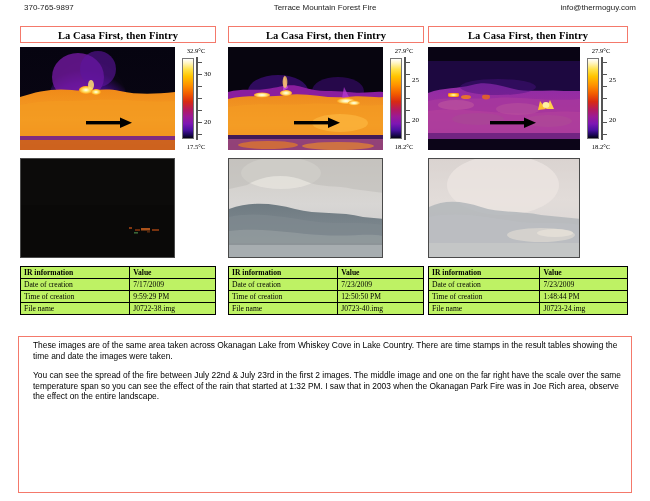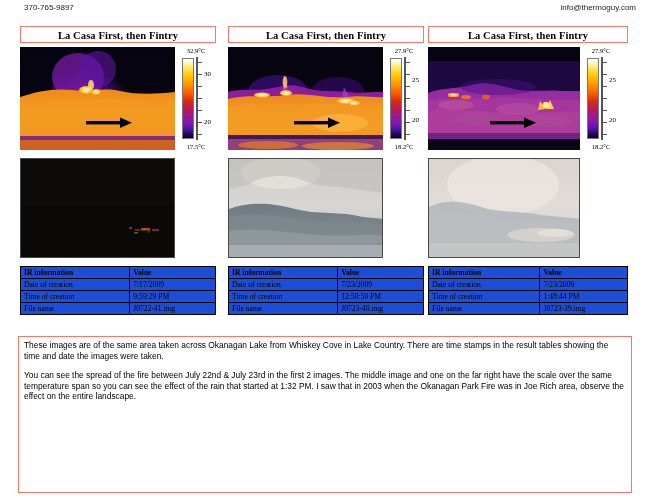--- a/index.html
+++ b/index.html
@@ -58,39 +58,40 @@
   .ticklbl{position:absolute;left:26px;font-size:7px;line-height:7px;transform:translateY(-3px);}
 
   
   .photo{position:relative;margin-top:8px;height:100px;overflow:hidden;
          border:1px solid #4a4a4a;box-sizing:border-box;}
   .c1 .photo,.c2 .photo{width:155px;}
   .c3 .photo{width:152px;}
 
   
   .irtable{margin-top:8px;border-collapse:collapse;width:100%;font-size:7.6px;}
-  .irtable td{border:1px solid #000;padding:1px 3px;height:9px;background:#1d4ed8;}
+  .irtable td{border:1px solid #000;padding:1px 3px;height:9px;background:#bef264;}
   .irtable td.k{width:56%;}
   .irtable tr.head td{font-weight:bold;}
 
   
   .notes{
     position:absolute;left:18px;top:336px;width:614px;height:157px;
     border:1.2px solid #f4796b;background:#fff;box-sizing:border-box;
-    padding:3px 5px 0 5px;font-size:8.4px;line-height:10.6px;color:#000;
+    padding:3px 5px 0 14px;font-size:8.4px;line-height:10.6px;color:#000;
   }
   .notes p{margin:0 0 9px 0;}
 </style>
 </head>
 <body>
 
 <div class="page">
 
   <div class="hdr">
     <span class="l">370-765-9897</span>
+    <span class="c">Terrace Mountain Forest Fire</span>
     <span class="r">info@thermoguy.com</span>
   </div>
 
   <div class="col c1">
 
     <div class="titlebox">La Casa First, then Fintry</div>
 
     <div class="irpanel">
       <div class="thermal">
         <svg width="155" height="103" viewBox="0 0 155 103">
@@ -174,21 +175,21 @@
       <tr>
         <td class="k">Date of creation</td>
         <td>7/17/2009</td>
       </tr>
       <tr>
         <td class="k">Time of creation</td>
         <td>9:59:29 PM</td>
       </tr>
       <tr>
         <td class="k">File name</td>
-        <td>J0722-41.img</td>
+        <td>J0722-38.img</td>
       </tr>
     </tbody>
       </table>
   </div>
 
   <div class="col c2">
 
     <div class="titlebox">La Casa First, then Fintry</div>
 
     <div class="irpanel">
@@ -388,21 +389,21 @@
       <tr>
         <td class="k">Date of creation</td>
         <td>7/23/2009</td>
       </tr>
       <tr>
         <td class="k">Time of creation</td>
         <td>1:48:44 PM</td>
       </tr>
       <tr>
         <td class="k">File name</td>
-        <td>J0723-39.img</td>
+        <td>J0723-24.img</td>
       </tr>
     </tbody>
       </table>
   </div>
 
   <div class="notes">
     <p>These images are of the same area taken across Okanagan Lake from Whiskey Cove in Lake Country. There are time stamps in the result tables showing the time and date the images were taken.</p>
     <p>You can see the spread of the fire between July 22nd &amp; July 23rd in the first 2 images. The middle image and one on the far right have the scale over the same temperature span so you can see the effect of the rain that started at 1:32 PM. I saw that in 2003 when the Okanagan Park Fire was in Joe Rich area, observe the effect on the entire landscape.</p>
   </div>
 

